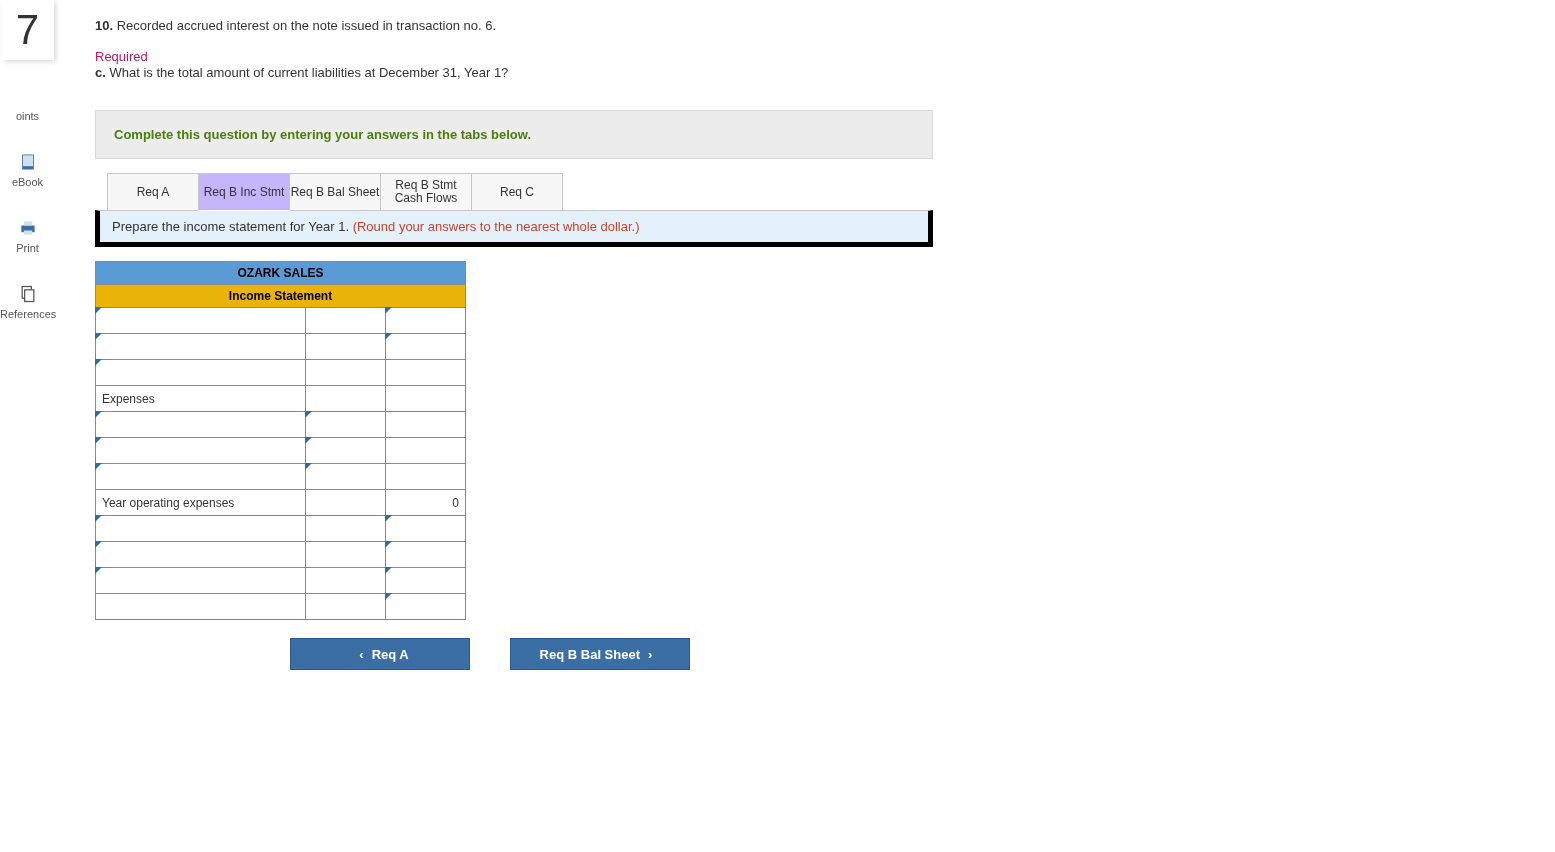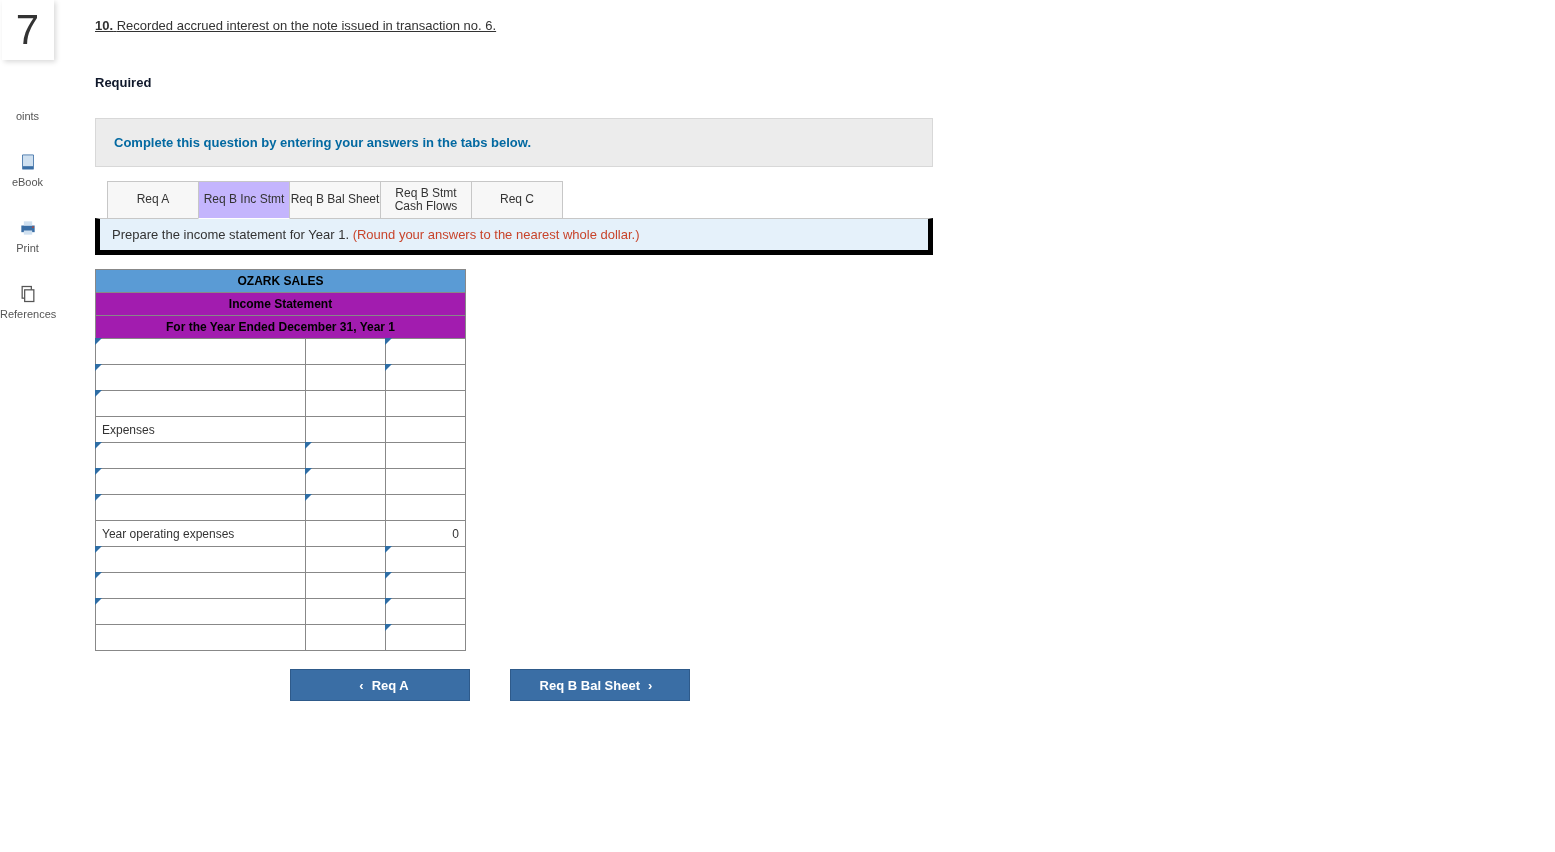--- a/index.html
+++ b/index.html
@@ -5,37 +5,37 @@
   * { box-sizing: border-box; margin: 0; padding: 0; }
   body { font-family: Arial, Helvetica, sans-serif; font-size: 13px; color: #333; background: #fff; }
   .page { display: flex; }
   .sidebar { width: 55px; padding-top: 0; text-align: center; font-size: 11px; color: #555; }
   .qnum-card { background: #fff; box-shadow: 2px 2px 5px rgba(0,0,0,0.15); width: 52px; height: 60px; margin: 0 auto 50px auto; display: flex; align-items: center; justify-content: center; }
   .qnum { font-size: 42px; font-weight: 300; color: #333; font-family: "Helvetica Neue", Arial, sans-serif; }
   .side-item { margin-bottom: 30px; cursor: pointer; }
   .side-icon { width: 20px; height: 20px; margin: 0 auto 4px auto; display: block; }
   .side-label { display: block; color: #555; }
   .main { flex: 1; padding: 18px 0 40px 40px; max-width: 1000px; }
-  .qline { margin-bottom: 42px; text-decoration: underline; }
+  .qline { margin-bottom: 16px; }
   .qline .qn { font-weight: bold; }
-  .req-h { font-weight: bold; color:#0f172a;}
+  .req-h { font-weight: normal; color:#be185d;}
   .req-list { margin-bottom: 28px; }
   .req-list div { line-height: 1.4; }
   .req-list .lt { font-weight: bold; }
-  .instr-box { background: #ececec; border: 1px solid #d8d8d8; padding: 16px 18px; font-weight: bold; color:#0369a1; margin-bottom: 0; width: 838px;}
+  .instr-box { background: #ececec; border: 1px solid #d8d8d8; padding: 16px 18px; font-weight: bold; color:#4d7c0f; margin-bottom: 0; width: 838px;}
   .tabs-row { display: flex; margin-top: 14px; width: 838px;}
   .tab { border: 1px solid #c7c7c7; background: #f7f7f7; width: 92px; height: 38px; display:flex; align-items:center; justify-content:center; text-align:center; font-size: 12px; line-height: 1.1; cursor:pointer; margin-left:-1px; color:#333;}
   .tab:first-child { margin-left: 12px; }
   .tab.active { background: #c4b5fd; border-bottom: 1px solid #fff; position:relative; z-index:2;}
   .tabpanel-note { background: #e5f1fa; border: 5px solid #000000; border-top: 1px solid #c7c7c7; padding: 8px 12px; font-size: 13px; width: 838px; margin-top:-1px;}
   .tabpanel-note .red { color: #c8442b; }
   .inc-table { margin-top: 14px; border-collapse: collapse; font-size: 12px; border-radius: 12px; }
   .inc-table th, .inc-table td { border: 1px solid #888; }
   .inc-hdr td { background: #5a9bd5; color: #000; font-weight: bold; text-align: center; padding: 4px 0; }
-  .inc-hdr.light td { background: #a21caf; }
+  .inc-hdr.light td { background: #eab308; }
   .col-a { width: 210px; }
   .col-b { width: 80px; }
   .col-c { width: 80px; }
   .lbl-cell { padding: 4px 6px; background:#fff;margin-left:24px; }
   .inp-cell { height: 26px; background:#fff; position:relative; }
   .inp-cell.marked::before { content:""; position:absolute; left:-1px; top:-1px; width:0; height:0; border-top: 7px solid #2e6da4; border-right: 7px solid transparent; }
   .num-cell { text-align: right; padding: 4px 6px; background:#fff;}
   .navbtns { margin-top: 18px; display:flex; gap: 40px; padding-left: 195px;}
   .navbtn { background: #3a6ea5; color:#fff; border:1px solid #2e5a8a; width: 180px; height: 32px; display:flex; align-items:center; justify-content:center; font-size: 13px; cursor:pointer; font-weight:bold;}
   .navbtn .chev { font-weight: bold; margin: 0 8px; }
@@ -77,20 +77,21 @@
   </div>
 
   <div class="main">
     <div class="qline">
       <span class="qn">10.</span>
       <span>Recorded accrued interest on the note issued in transaction no. 6.</span>
     </div>
 
     <div class="req-h">Required</div>
     <div class="req-list">
+      <div><span class="lt">c.</span> <span>What is the total amount of current liabilities at December 31, Year 1?</span></div>
     </div>
 
     <div class="instr-box">Complete this question by entering your answers in the tabs below.</div>
 
     <div class="tabs-row">
       <div class="tab">Req A</div>
       <div class="tab active">Req B Inc Stmt</div>
       <div class="tab">Req B Bal Sheet</div>
       <div class="tab">Req B Stmt Cash Flows</div>
       <div class="tab">Req C</div>
@@ -100,23 +101,20 @@
       <span>Prepare the income statement for Year 1. </span><span class="red">(Round your answers to the nearest whole dollar.)</span>
     </div>
 
     <table class="inc-table">
       <tbody>
           <tr class="inc-hdr">
             <td colspan="3" class="col-a">OZARK SALES</td>
           </tr>
       <tr class="inc-hdr light">
             <td colspan="3">Income Statement</td>
-          </tr>
-      <tr class="inc-hdr light">
-            <td colspan="3">For the Year Ended December 31, Year 1</td>
           </tr>
       <tr>
             <td class="col-a inp-cell marked"></td>
             <td class="col-b inp-cell"></td>
             <td class="col-c inp-cell marked"></td>
           </tr>
       <tr>
             <td class="inp-cell marked"></td>
             <td class="inp-cell"></td>
             <td class="inp-cell marked"></td>

